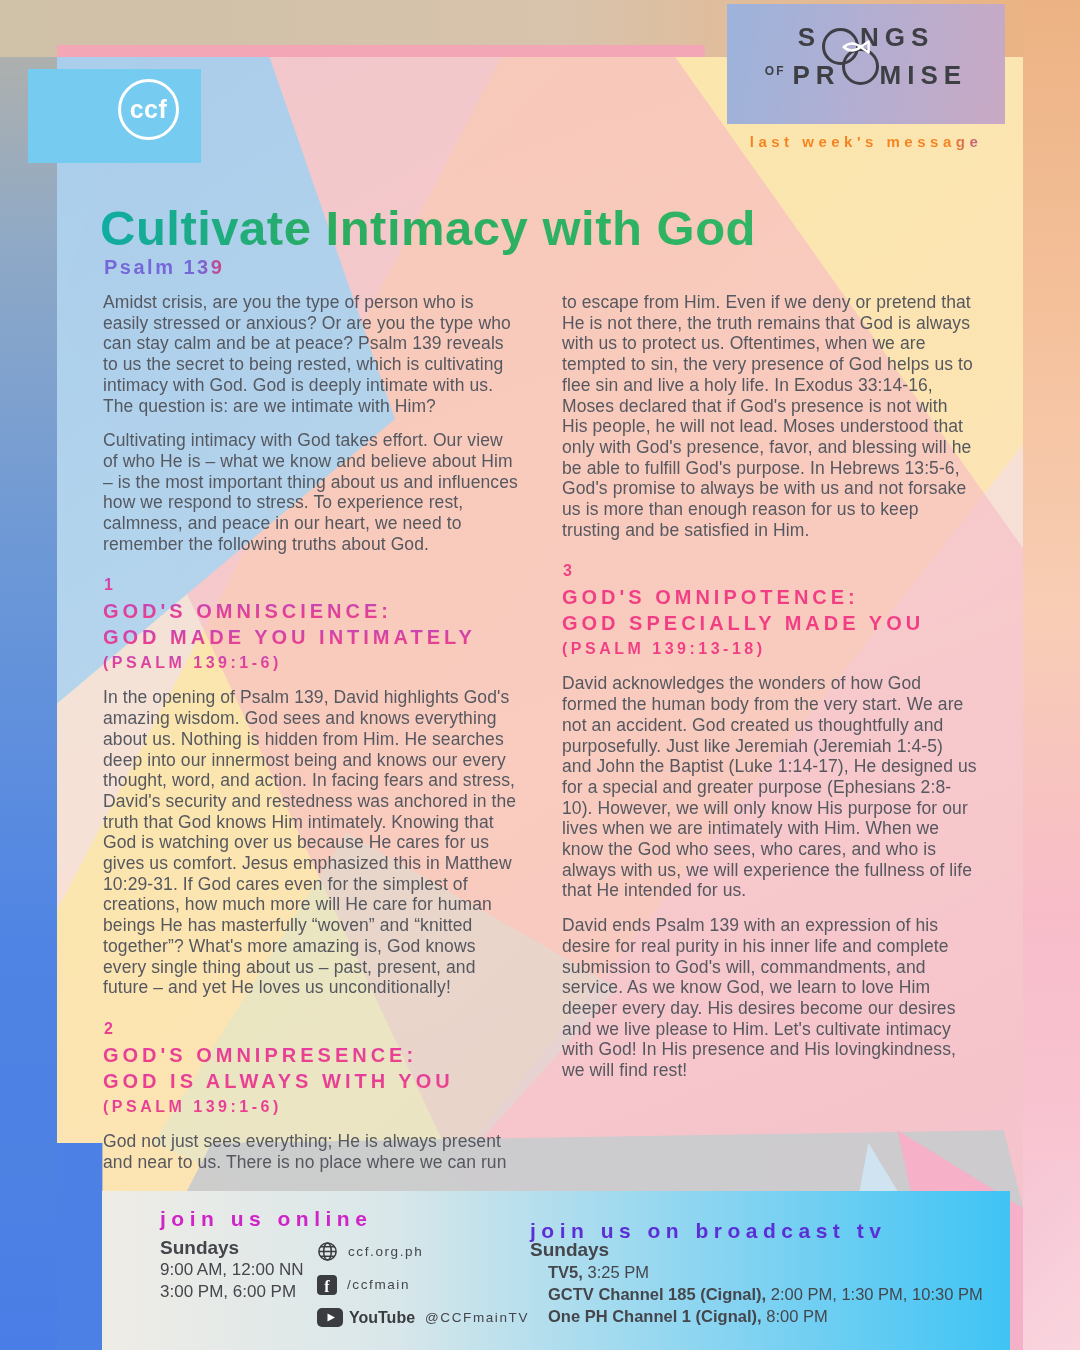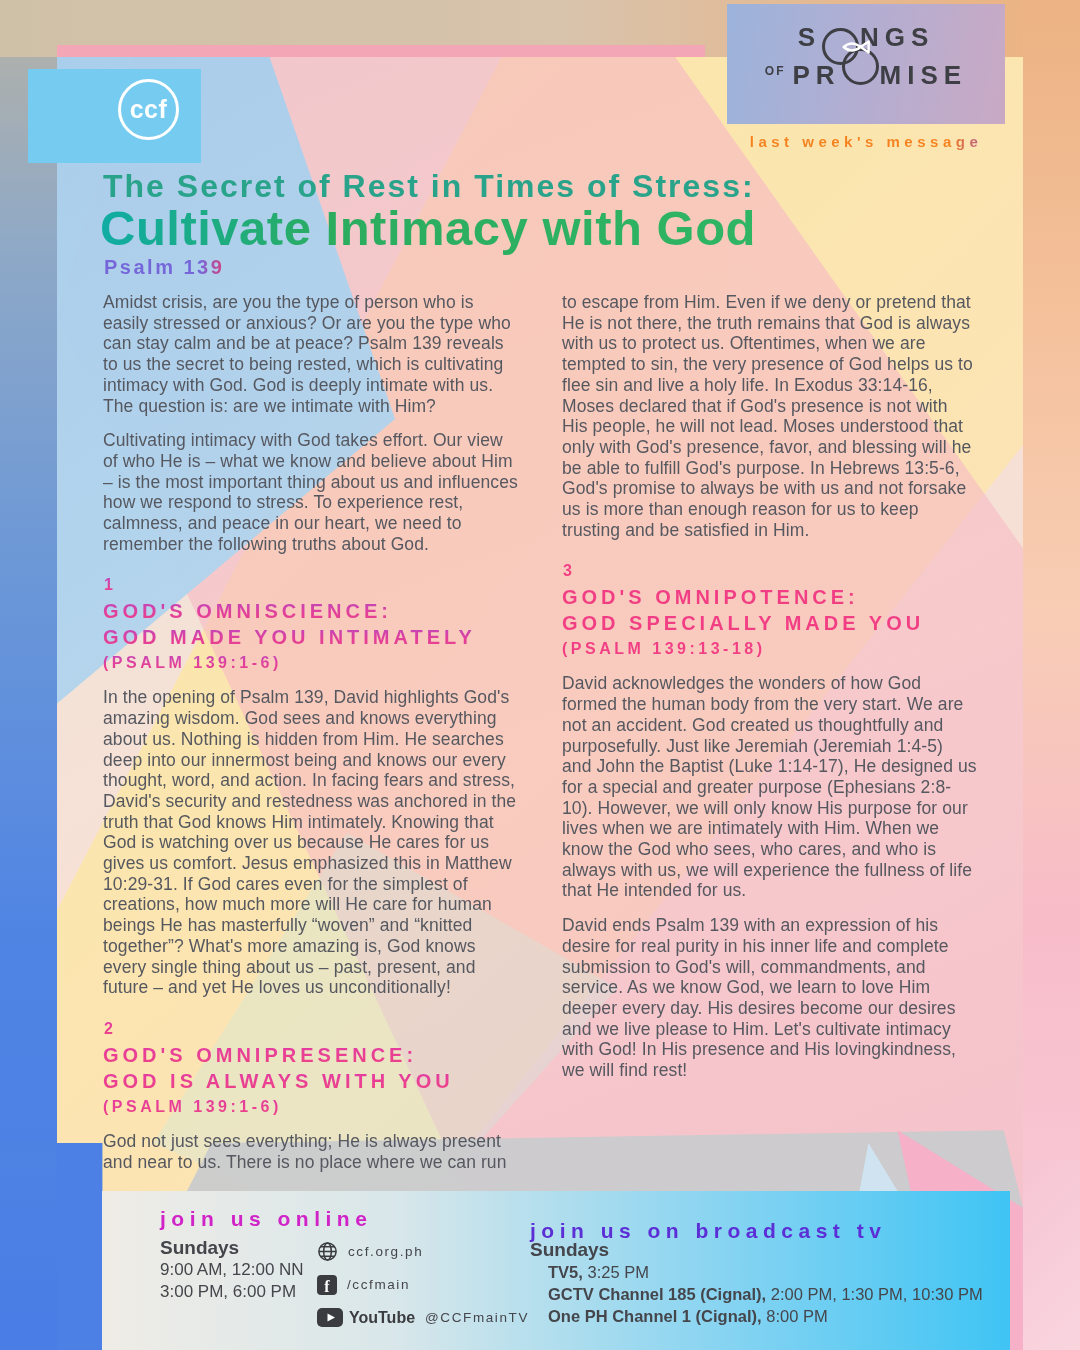--- a/index.html
+++ b/index.html
@@ -149,21 +149,20 @@
             <svg class="fish" width="34" height="16" viewBox="0 0 34 16">
               <path d="M2 8 Q10 1 19 8 Q10 15 2 8 Z M19 8 L27 2.5 L27 13.5 Z" fill="none" stroke="#ffffff" stroke-width="2.4" stroke-linejoin="round"></path>
             </svg>
           </span>
           <span>MISE</span>
       </div>
     </div>
   </div>
   <div class="tagline">last week's message</div>
 
-  <div class="title1">The Secret of Rest in Times of Stress:</div>
   <div class="title2">Cultivate Intimacy with God</div>
   <div class="subtitle">Psalm 139</div>
 
   <div class="columns">
     <div class="col">
       <p class="body-p">Amidst crisis, are you the type of person who is easily stressed or anxious? Or are you the type who can stay calm and be at peace? Psalm 139 reveals to us the secret to being rested, which is cultivating intimacy with God. God is deeply intimate with us. The question is: are we intimate with Him?</p>
       <p class="body-p">Cultivating intimacy with God takes effort. Our view of who He is – what we know and believe about Him – is the most important thing about us and influences how we respond to stress. To experience rest, calmness, and peace in our heart, we need to remember the following truths about God.</p>
 
       <div class="section sec1">
         <div class="sec-head sec-num">1</div>

